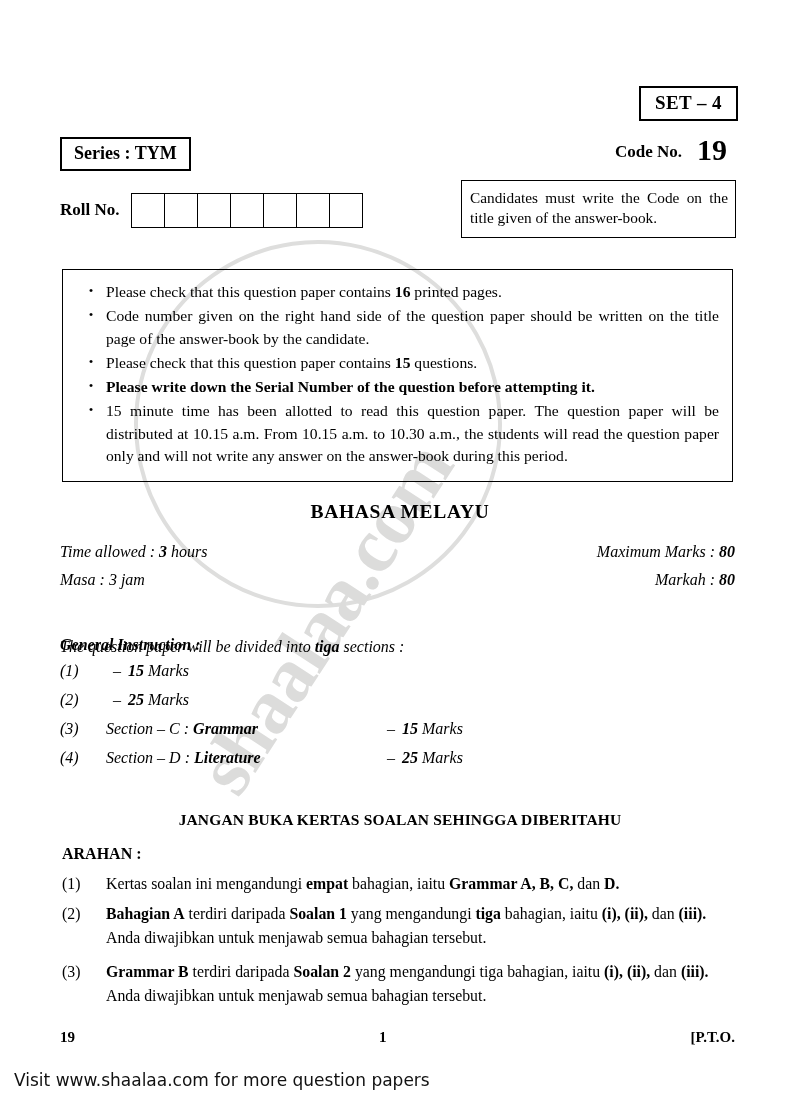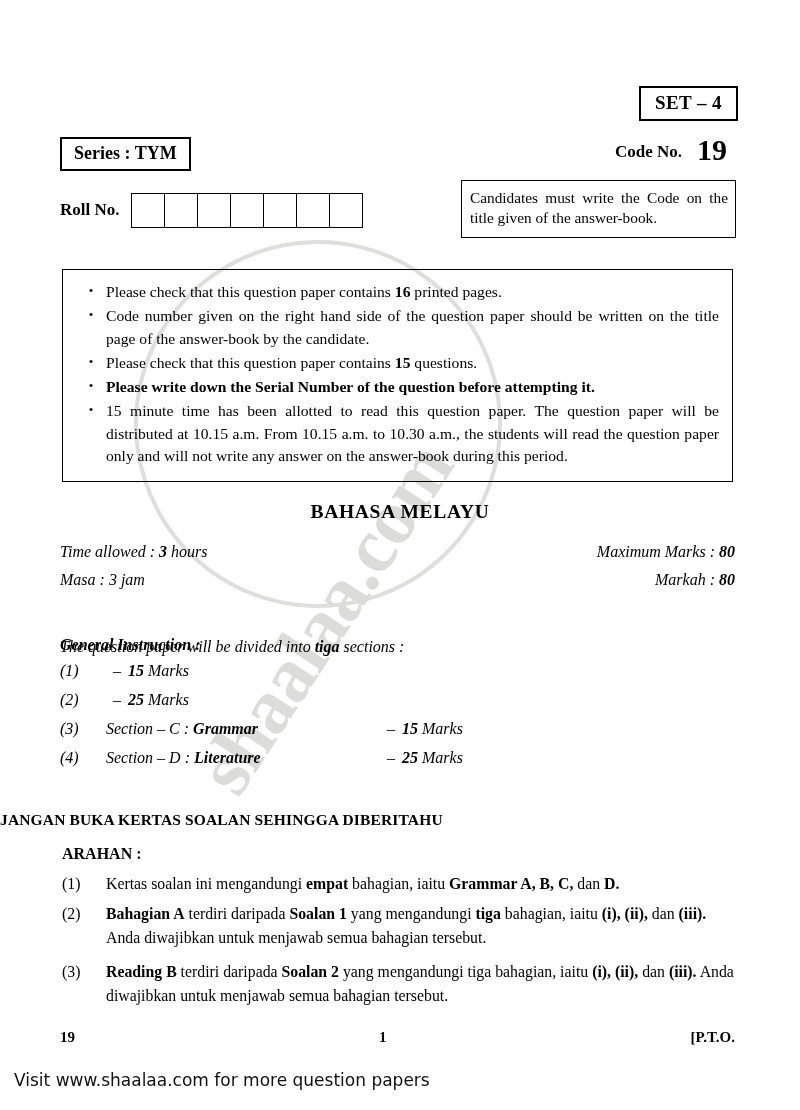--- a/index.html
+++ b/index.html
@@ -200,21 +200,21 @@
   .sec-name { flex: 1; }
   .sec-name b { font-weight: 700; font-style: italic; }
   .sec-dash { width: 22px; flex: 0 0 22px; text-align: center; }
   .sec-marks { width: 78px; flex: 0 0 78px; text-align: left; }
   .sec-marks b { font-weight: 700; font-style: italic; }
 
   
   #jangan-line {
     left: 0; top: 811px;
     width: 800px;
-    text-align: left;
+    text-align: center;
     font-size: 15.5px;
     font-weight: 700;
     letter-spacing: 0.15px;
   }
   #arahan-label {
     left: 62px; top: 845px;
     font-size: 16px;
     font-weight: 700;
   }
 
@@ -346,21 +346,21 @@
       <div class="abs arahan-item" style="top: 872px;">
         <span class="ar-num">(1)</span>
         <span class="ar-text">Kertas soalan ini mengandungi <b>empat</b> bahagian, iaitu <b>Grammar A, B, C,</b> dan <b>D.</b></span>
       </div>
       <div class="abs arahan-item" style="top: 902px;">
         <span class="ar-num">(2)</span>
         <span class="ar-text"><b>Bahagian A</b> terdiri daripada <b>Soalan 1</b> yang mengandungi <b>tiga</b> bahagian, iaitu <b>(i), (ii),</b> dan <b>(iii).</b> Anda diwajibkan untuk menjawab semua bahagian tersebut.</span>
       </div>
       <div class="abs arahan-item" style="top: 960px;">
         <span class="ar-num">(3)</span>
-        <span class="ar-text"><b>Reading B</b> terdiri daripada <b>Soalan 2</b> yang mengandungi tiga bahagian, iaitu <b>(i), (ii),</b> dan <b>(iii).</b> Anda diwajibkan untuk menjawab semua bahagian tersebut.</span>
+        <span class="ar-text"><b>Grammar B</b> terdiri daripada <b>Soalan 2</b> yang mengandungi tiga bahagian, iaitu <b>(i), (ii),</b> dan <b>(iii).</b> Anda diwajibkan untuk menjawab semua bahagian tersebut.</span>
       </div>
     </div>
 
   <div class="abs" id="footer">
     <span>19</span>
     <span>1</span>
     <span>[P.T.O.</span>
   </div>
 
   <div class="abs" id="site-footer">Visit www.shaalaa.com for more question papers</div>

